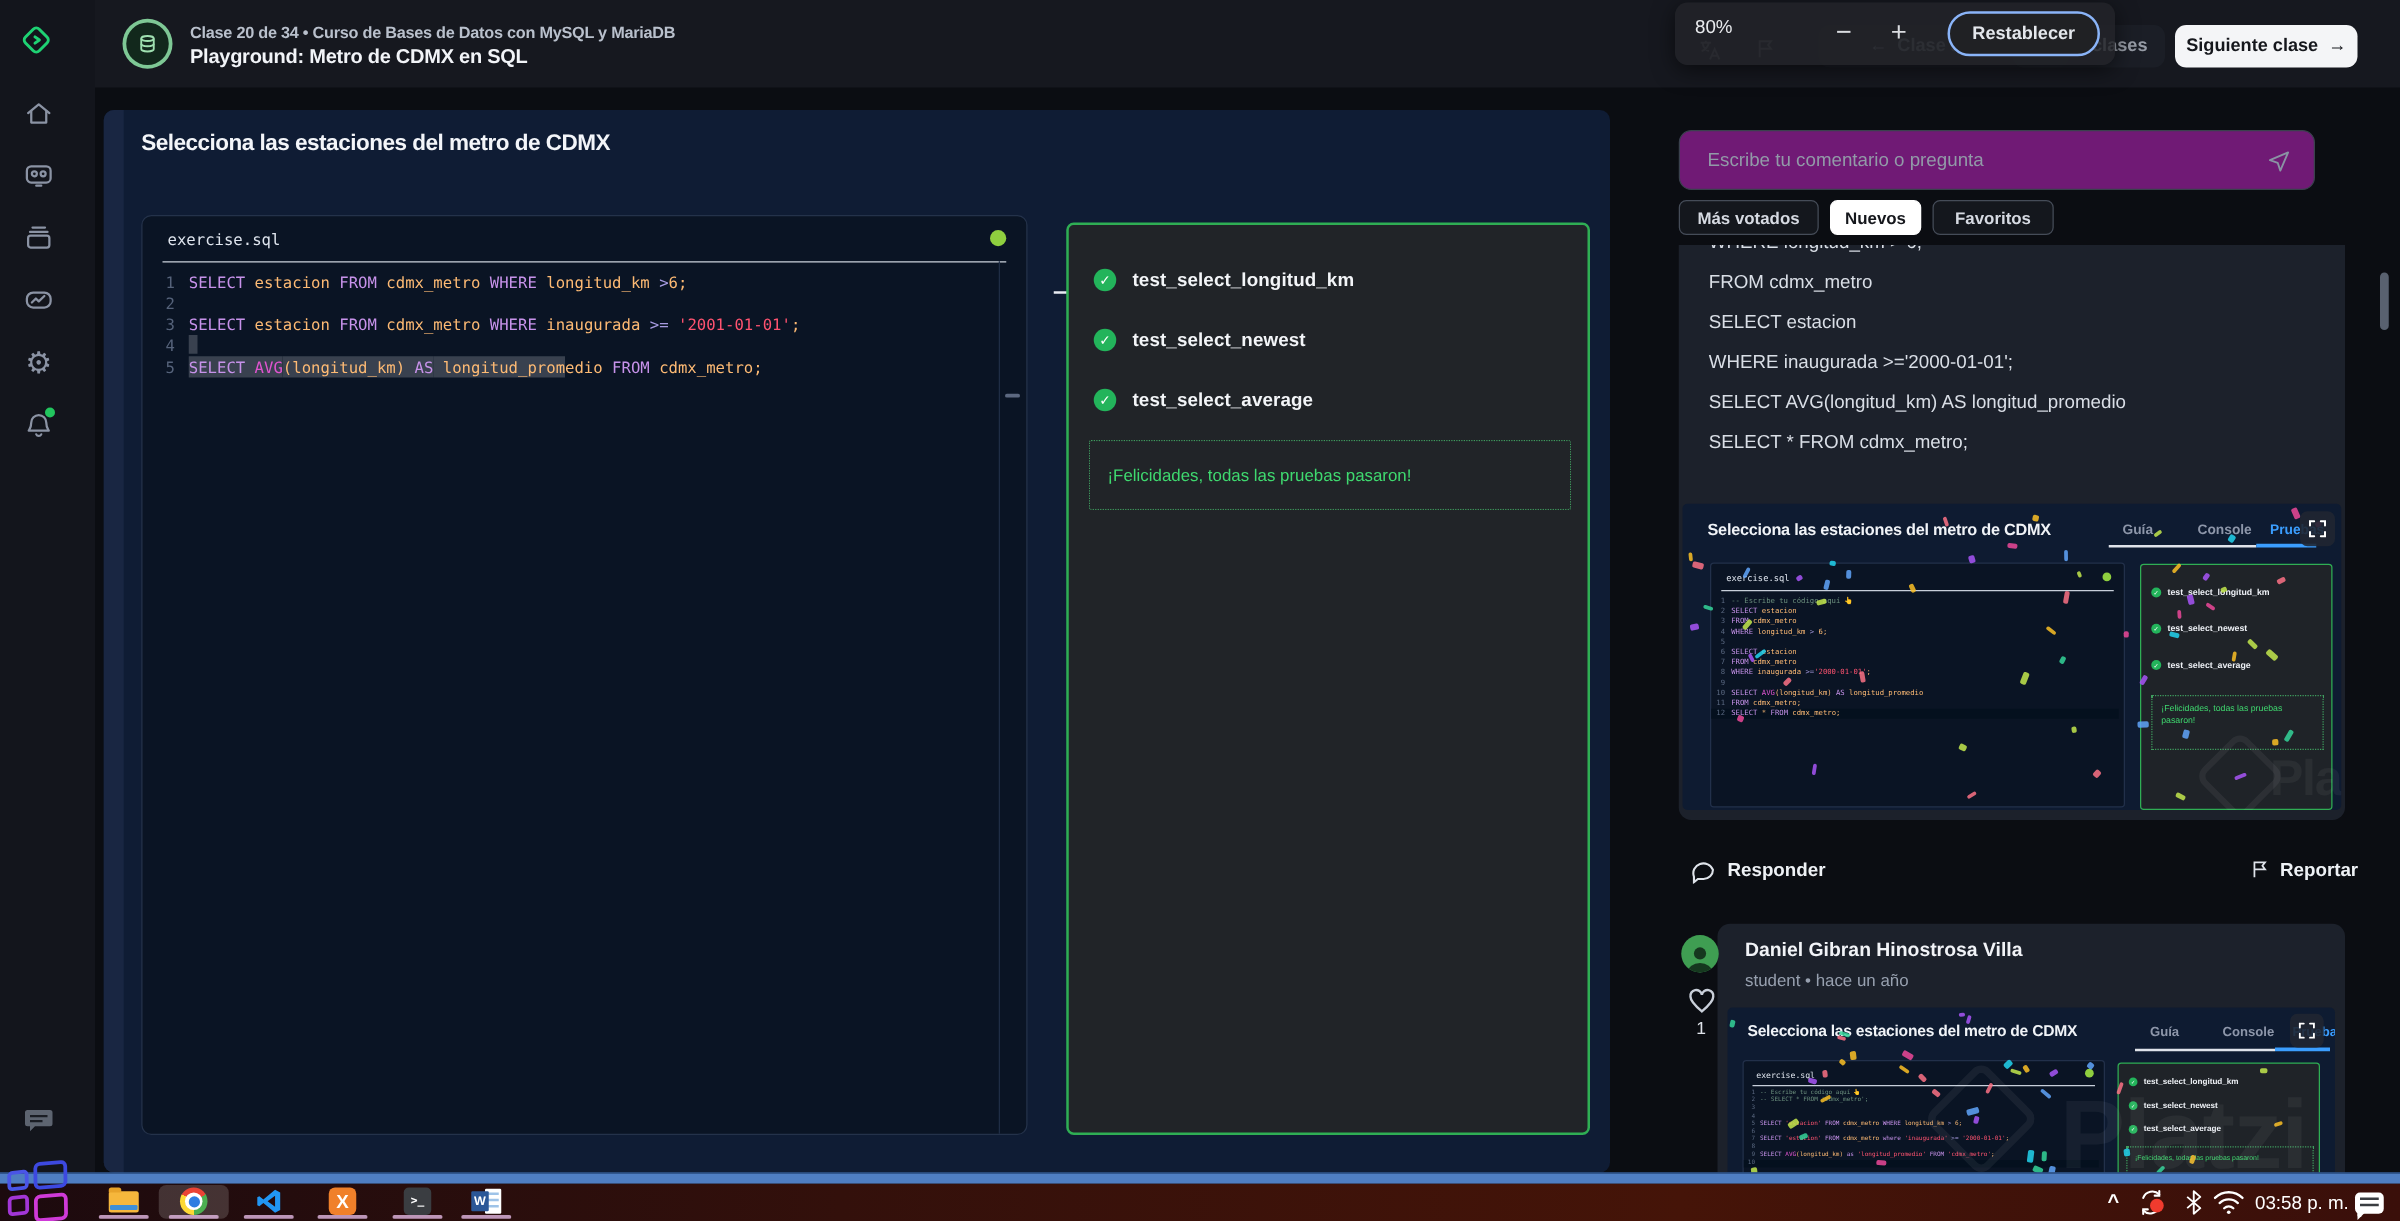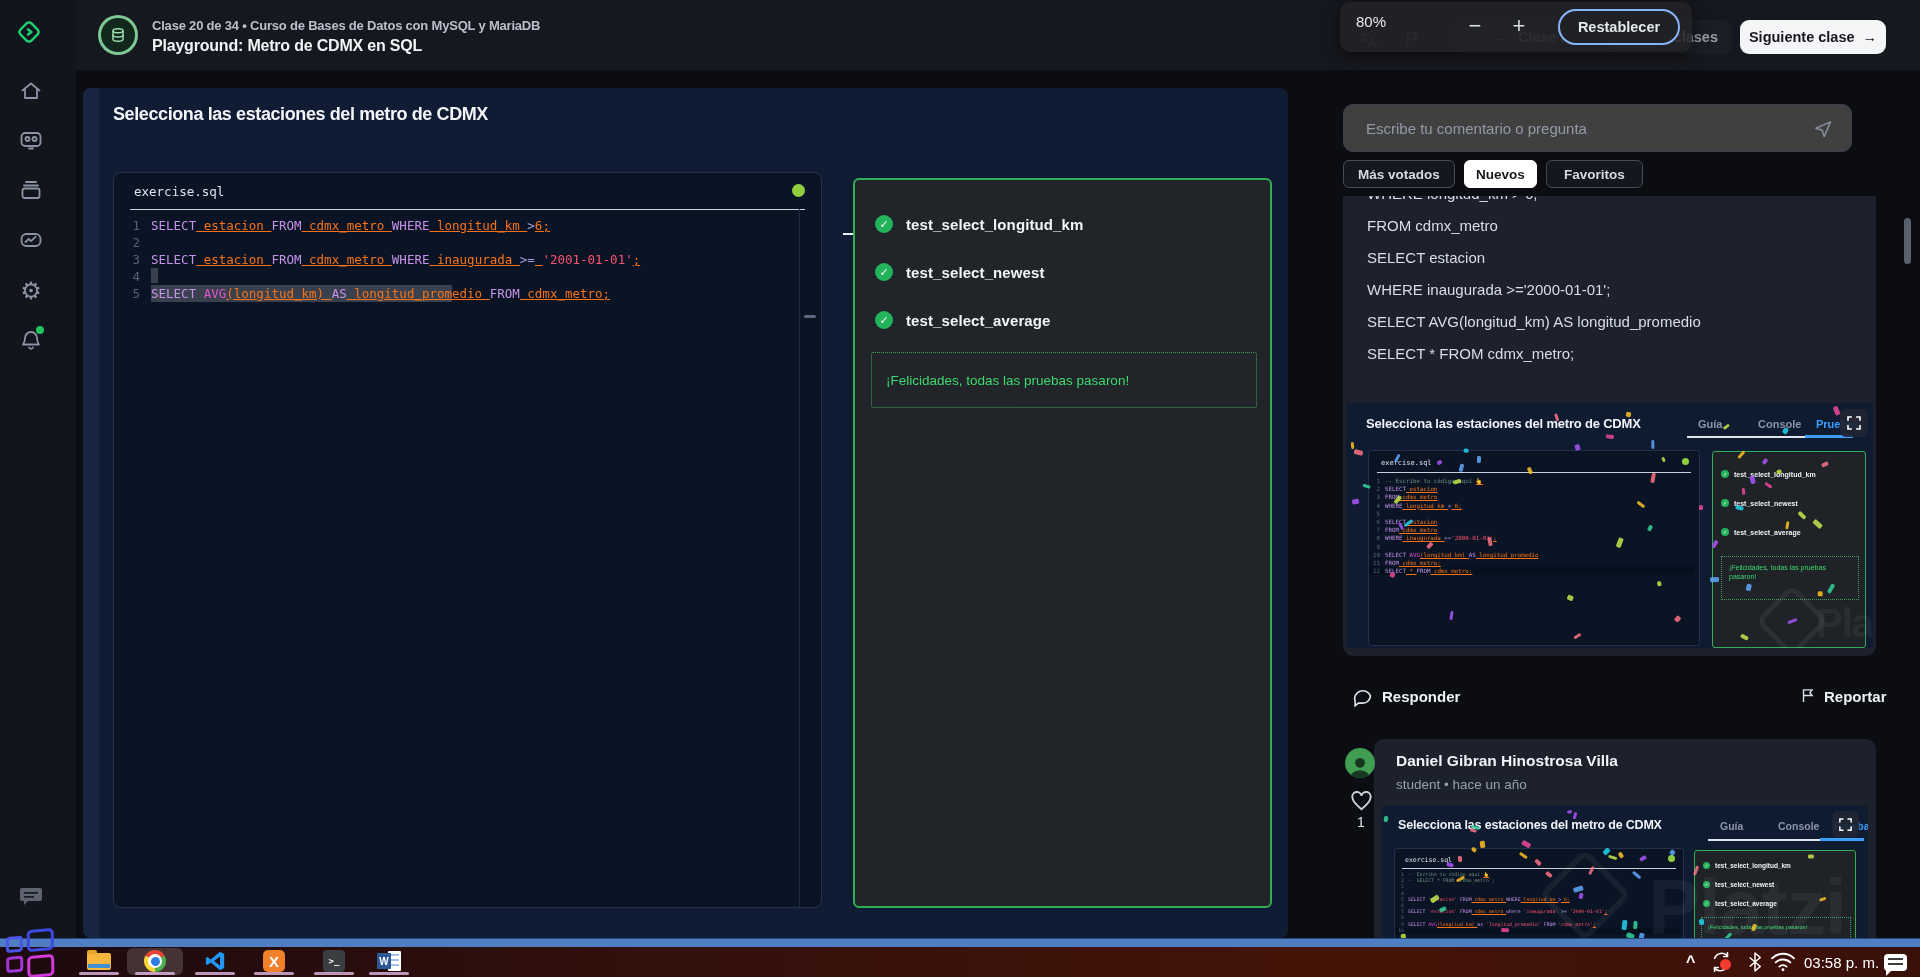--- a/index.html
+++ b/index.html
@@ -46,21 +46,21 @@
   .pg-title { position:absolute; left:30px; top:16px; font-size:18px; font-weight:bold; color:#f3f5f9; letter-spacing:-0.4px; }
 
   .editor-card { position:absolute; left:30px; top:84px; width:709px; height:736px; background:#0a1424;
     border:1px solid #24324a; border-radius:8px; }
   .ed-file { position:absolute; left:20px; top:11px; font-family:"DejaVu Sans Mono", monospace; font-size:12.5px; color:#dfe5ee; }
   .ed-dot  { position:absolute; right:16px; top:11px; width:13px; height:13px; border-radius:50%; background:#8fcf3f; }
   .ed-div  { position:absolute; left:16px; right:16px; top:36px; height:1px; background:#ccd2dc; }
   .code { position:absolute; left:0; top:44px; right:24px; font-family:"DejaVu Sans Mono", monospace; font-size:12.5px; line-height:17px; white-space:pre; }
   .code-line { display:flex; height:17px; }
   .code-line .ln { width:26px; text-align:right; margin-right:11px; color:#55627a; flex:none; }
-  .seg.kw { color:#c792ea; } .seg.id { color:#f97316;text-decoration:underline; } .seg.op { color:#a79be0; }
+  .seg.kw { color:#c792ea; } .seg.id { color:#fdba74; } .seg.op { color:#a79be0; }
   .seg.str { color:#ff5370; } .seg.fn { color:#e054d0;text-align:right; } .seg.cm { color:#6b8f7d; }
   .seg.sel { background:#39414f; }
   .selblock { display:inline-block; width:7px; height:15px; background:#39414f; }
   .ed-gutter { position:absolute; right:0; top:36px; bottom:0; width:22px; border-left:1px solid #1f2d45; }
   .ed-dash { position:absolute; right:5px; top:106px; width:12px; height:3px; border-radius:2px; background:#5c6880; }
 
   .tab { position:absolute; top:108px; font-size:15px; font-weight:bold; color:#98a0b3; cursor:pointer; }
   .tab.active { color:#3b9eff; }
   .tab-underline-white { position:absolute; left:760px; top:145px; width:287px; height:2px; background:#e9ecf2; }
   .tab-underline-blue  { position:absolute; left:1047px; top:143px; width:142px; height:5px; background:#3b9eff; }
@@ -70,21 +70,21 @@
   .test-row { position:absolute; left:20px; height:22px; display:flex; align-items:center; gap:13px; }
   .test-check { width:18px; height:18px; border-radius:50%; background:#23b45b; color:#fff; font-size:11px;
     display:flex; align-items:center; justify-content:center; flex:none; }
   .test-label { font-size:15px; font-weight:bold; color:#f3f5f8; letter-spacing:0.1px; }
   .tests-success { position:absolute; left:16px; top:172px; width:386px; height:56px; border:1px dotted #3f9d5e;
     border-radius:2px; display:flex; align-items:center; padding-left:14px; }
   .tests-success span { font-size:13.5px; color:#3fd96f; }
 
   
   .cmt-input { position:absolute; left:1343px; top:104px; width:509px; height:48px; border:1.5px solid #3a414d;
-    border-radius:10px; background:#404040; z-index:10; cursor:text; }
+    border-radius:10px; background:#701a75; z-index:10; cursor:text; }
   .cmt-placeholder { position:absolute; left:22px; top:15px; font-size:15px; color:#929aa8; }
   .cmt-send { position:absolute; right:18px; top:14px; width:20px; height:20px; color:#8a93a4; cursor:pointer; }
   .pill { position:absolute; top:160px; height:28px; border-radius:6px; border:1px solid #454c58; background:#14171d;
     color:#d6dae2; font-size:13.5px; font-weight:bold; display:flex; align-items:center; justify-content:center; z-index:10; cursor:pointer; }
   .pill.active { background:#ffffff; color:#15171c; border-color:#ffffff; }
 
   .cmt-viewport { position:absolute; left:1318px; top:196px; width:602px; height:742px; overflow:hidden; z-index:5; }
   .cmt-card { position:absolute; background:#1c212b; border-radius:10px; }
   .card1 { left:25px; top:-10px; width:533px; height:470px; }
   .c1-lines { position:absolute; left:24px; top:-3px; }

